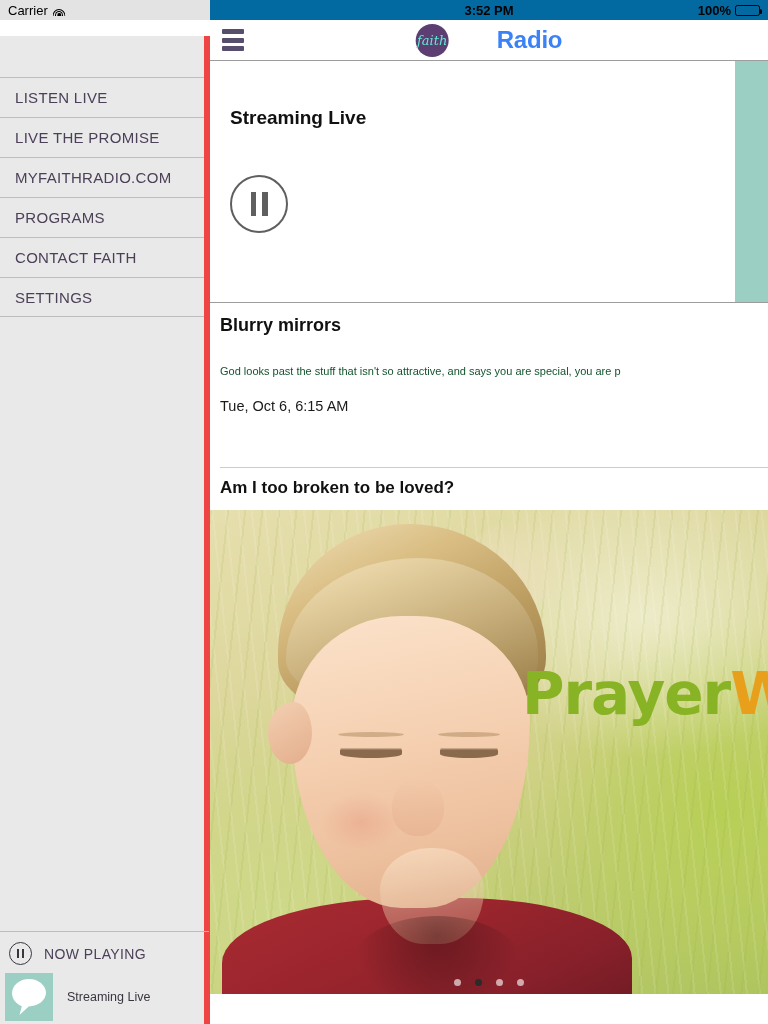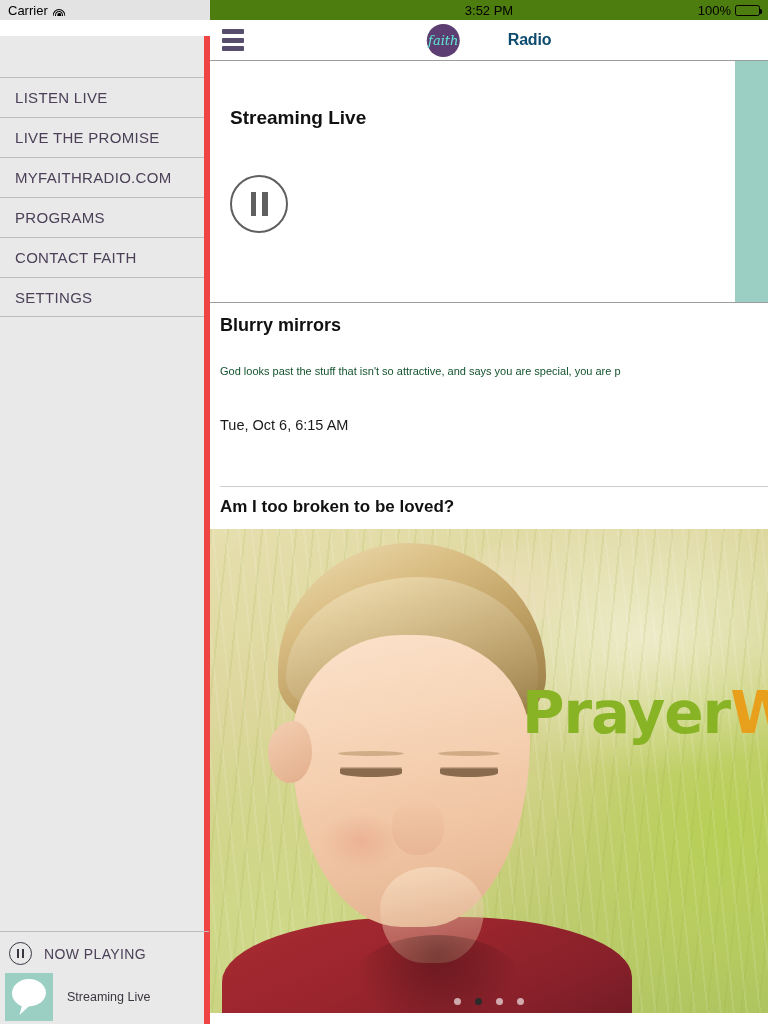--- a/index.html
+++ b/index.html
@@ -14,23 +14,24 @@
   .statusbar {
     position:absolute; top:0; left:0; width:768px; height:20px;
     display:flex; align-items:flex-end;
     font-size:13px; color:#000;
   }
   .sb-left {
     width:210px; height:20px; background:#e3e3e3;
     display:flex; align-items:center; padding-left:8px; gap:5px;
   }
   .sb-mid {
-    flex:1; height:20px; background:#4d7c0f;
+    flex:1; height:20px; background:#0369a1;
     display:flex; align-items:center; justify-content:center;
     position:relative;
+    font-weight:bold;
   }
   .sb-time { font-size:13px; color:#000; position:absolute; left:50%; transform:translateX(-50%); }
   .sb-right {
     position:absolute; right:8px; top:0; height:20px;
     display:flex; align-items:center; gap:4px; font-size:13px;
   }
   .wifi-icon { display:inline-block; width:13px; height:11px; position:relative; }
   .wifi-icon i {
     position:absolute; left:50%; bottom:0; transform:translateX(-50%);
     border:1.4px solid #000; border-bottom:none;
@@ -100,21 +101,21 @@
   .brand {
     position:absolute; left:50%; transform:translateX(-50%);
     display:flex; align-items:center; gap:8px;
   }
   .brand-mark {
     width:33px; height:33px; border-radius:50%;
     background:#5c3e72; color:#5eead4;
     display:flex; align-items:center; justify-content:center;
     font-family:"DejaVu Serif", serif; font-style:italic; font-size:13px;
   }
-  .brand-name { font-size:16px; font-weight:bold; color:#0c4a6e; letter-spacing:-0.2px;margin-left:40px; }
+  .brand-name { font-size:24px; font-weight:bold; color:#3b82f6; letter-spacing:-0.2px;margin-left:40px; }
 
   
   .player {
     position:relative; height:242px; background:#ffffff;
     border-bottom:1px solid #9c9c9c;
   }
   .player-strip {
     position:absolute; right:0; top:0; width:33px; height:100%;
     background:#9bcfc3;
   }
@@ -133,21 +134,21 @@
   
   .article { padding:0 0 0 10px; position:relative; }
   .article-title {
     font-size:18px; font-weight:bold; color:#111;
     padding:12px 0 0 0;
   }
   .article-body {
     font-size:11px; color:#14532d; margin-top:29px;
     white-space:nowrap;
   }
-  .article-date { font-size:14.5px; color:#1a1a1a; margin-top:40px; }
+  .article-date { font-size:14.5px; color:#1a1a1a; margin-top:21px; }
   .article-sep { height:1px; background:#cdcdcd; margin-top:53px; }
 
   .article2-title {
     font-size:17px; font-weight:bold; color:#111;
     padding:10px 0 12px 0;
   }
   .hero {
     position:relative; width:558px; height:484px; overflow:hidden;
     background:#d6cfa0;
   }

